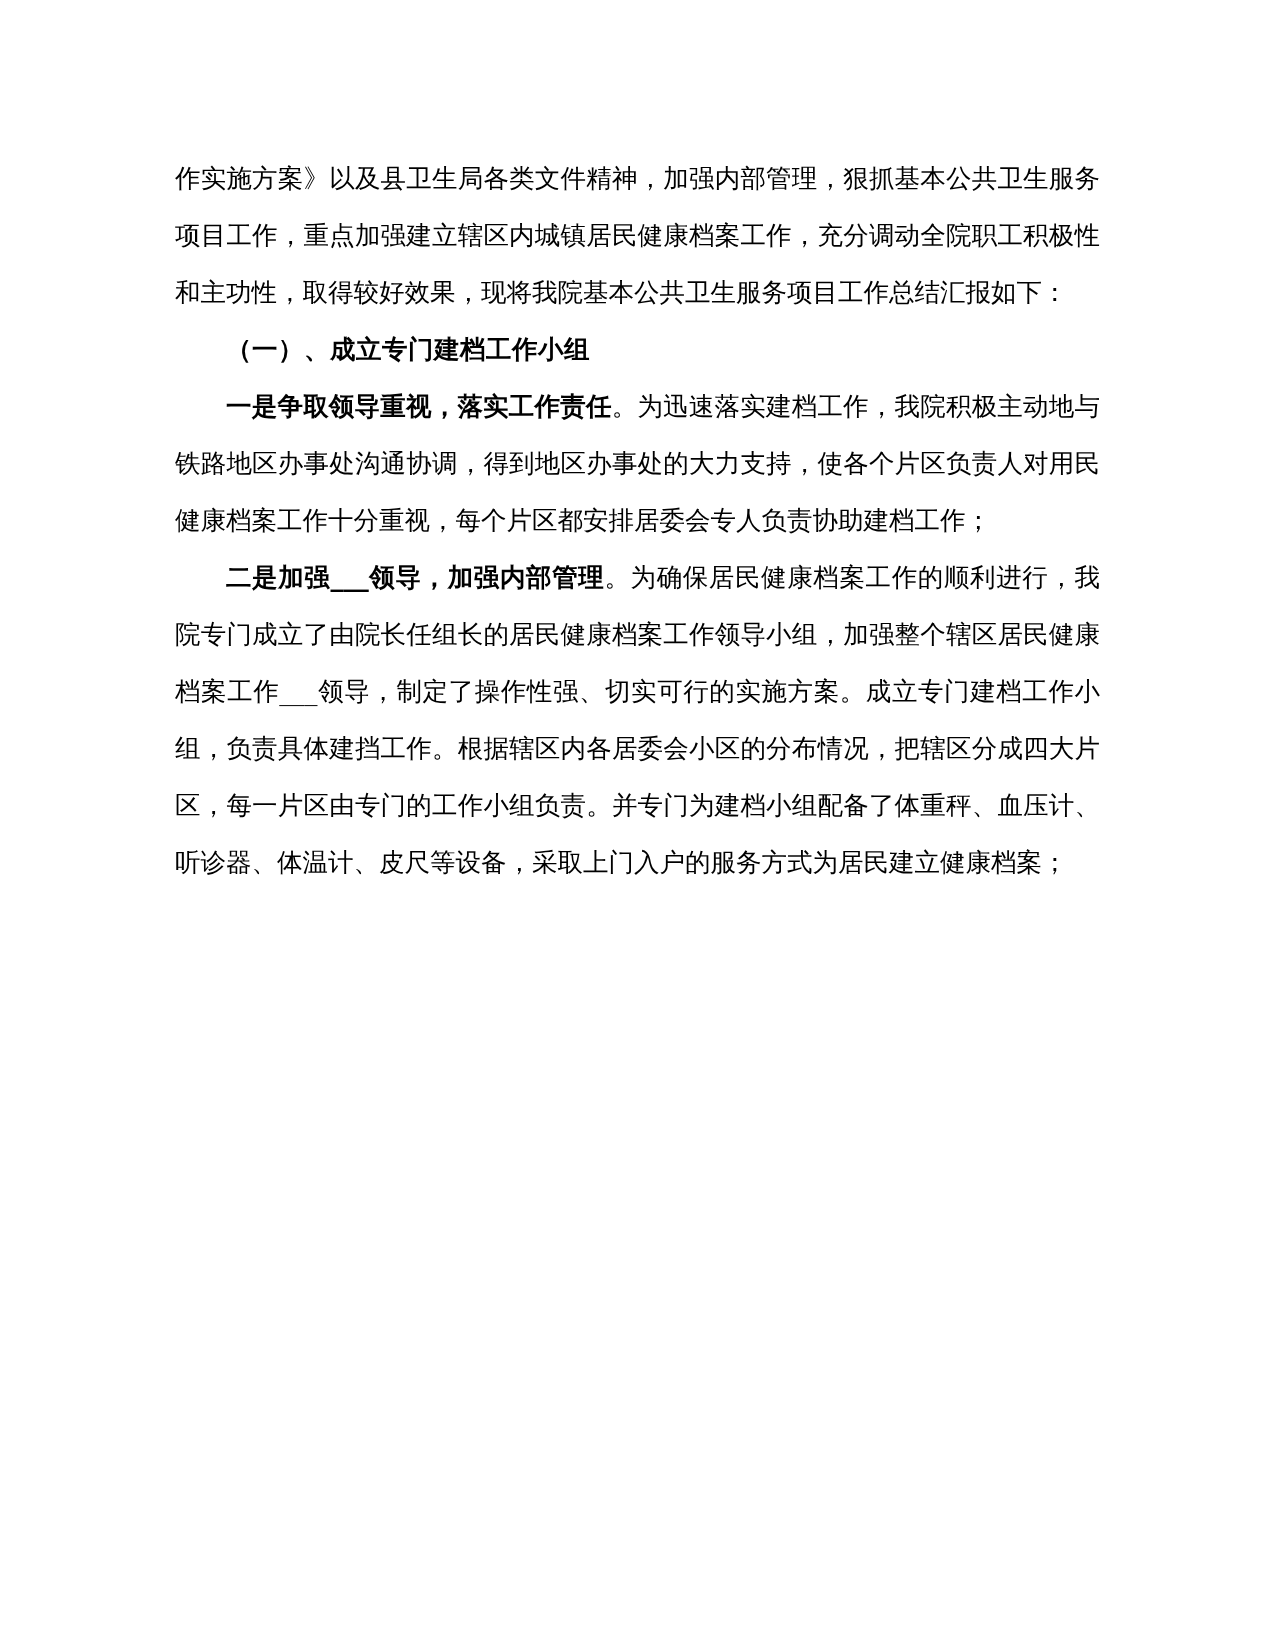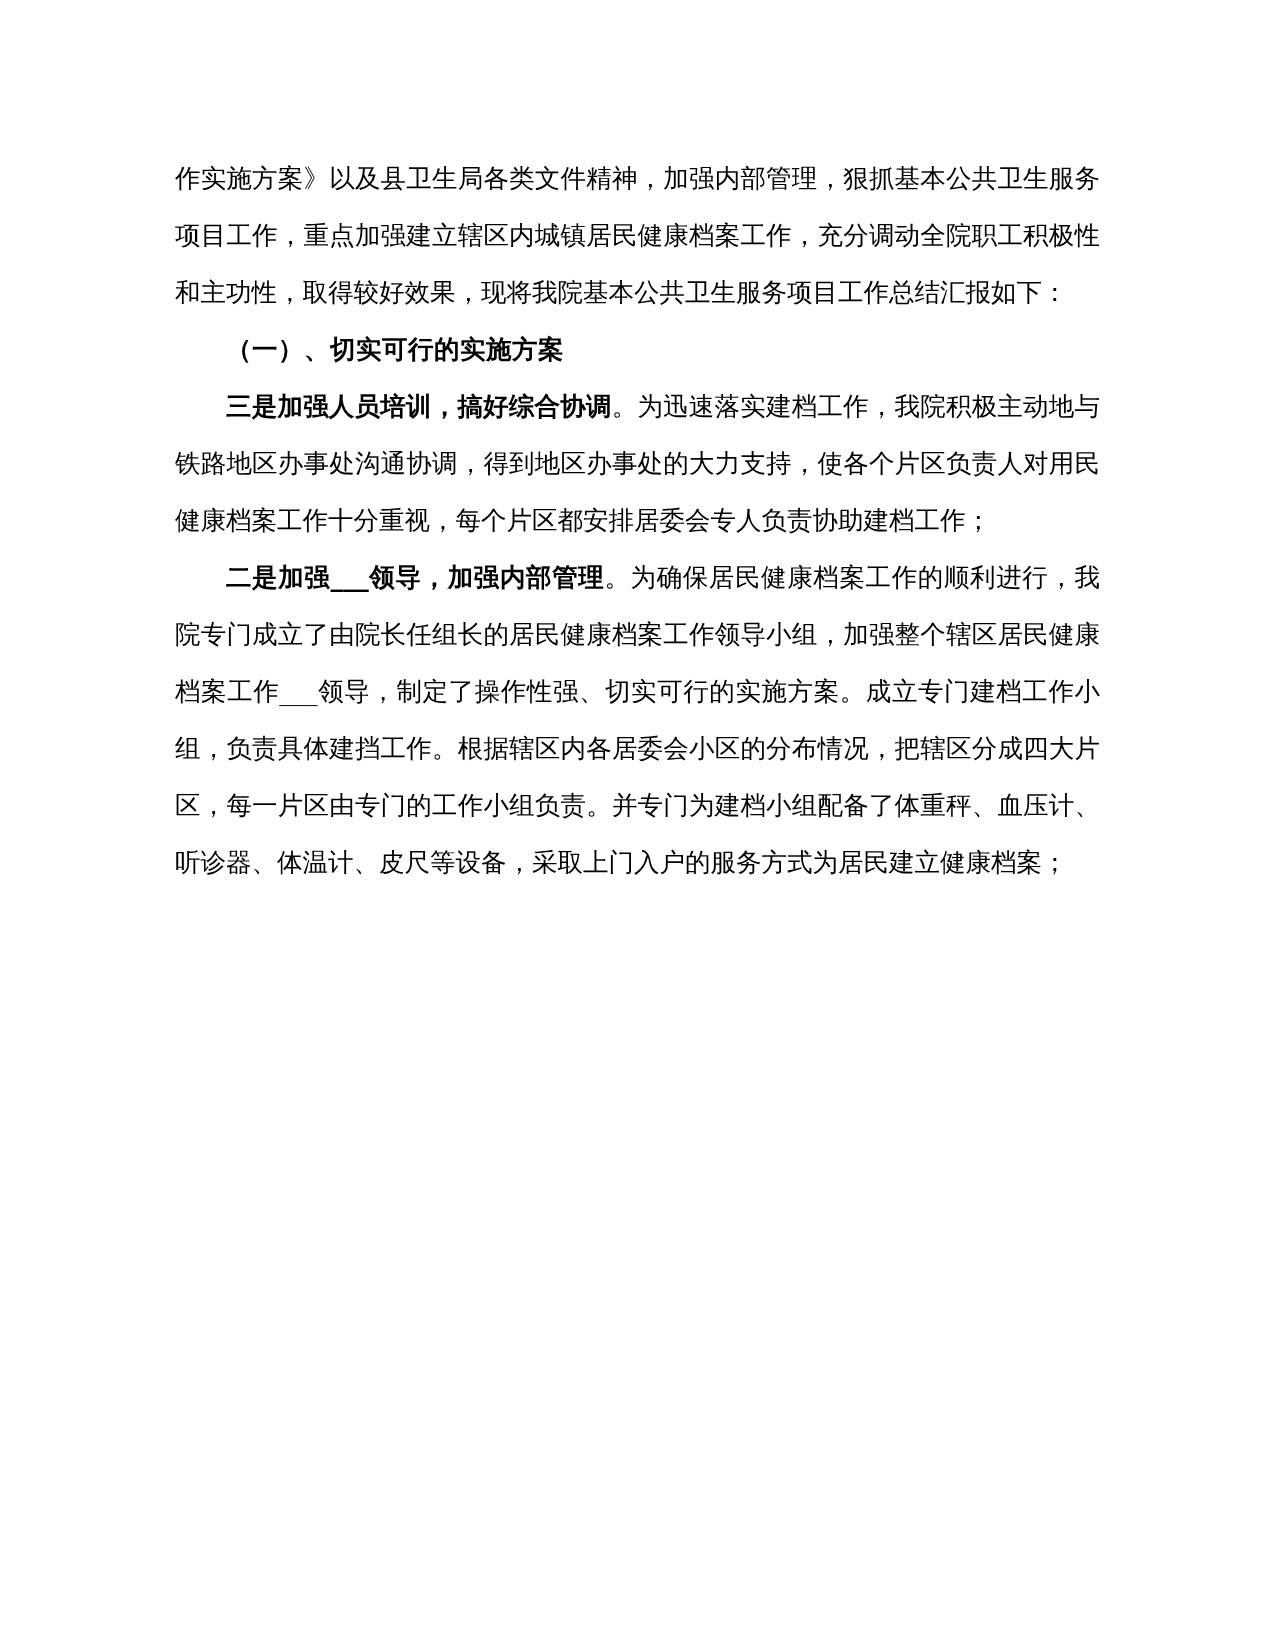--- a/index.html
+++ b/index.html
@@ -57,23 +57,23 @@
 </style>
 </head>
 <body>
 
 <div class="page">
   <div class="doc-body">
 
     <p class="para">作实施方案》以及县卫生局各类文件精神，加强内部管理，狠抓基本公共卫生服务项目工作，重点加强建立辖区内城镇居民健康档案工作，充分调动全院职工积极性和主功性，取得较好效果，现将我院基本公共卫生服务项目工作总结汇报如下：</p>
 
 
-    <p class="subheading">（一）、切实可行的实施方案</p>
+    <p class="subheading">（一）、成立专门建档工作小组</p>
 
 
 
-    <p class="indent2"><span class="lead">三是加强人员培训，搞好综合协调</span><span>。为迅速落实建档工作，我院积极主动地与铁路地区办事处沟通协调，得到地区办事处的大力支持，使各个片区负责人对用民健康档案工作十分重视，每个片区都安排居委会专人负责协助建档工作；</span></p>
+    <p class="indent2"><span class="lead">一是争取领导重视，落实工作责任</span><span>。为迅速落实建档工作，我院积极主动地与铁路地区办事处沟通协调，得到地区办事处的大力支持，使各个片区负责人对用民健康档案工作十分重视，每个片区都安排居委会专人负责协助建档工作；</span></p>
 
     <p class="indent2"><span class="lead">二是加强___领导，加强内部管理</span><span>。为确保居民健康档案工作的顺利进行，我院专门成立了由院长任组长的居民健康档案工作领导小组，加强整个辖区居民健康档案工作___领导，制定了操作性强、切实可行的实施方案。成立专门建档工作小组，负责具体建挡工作。根据辖区内各居委会小区的分布情况，把辖区分成四大片区，每一片区由专门的工作小组负责。并专门为建档小组配备了体重秤、血压计、听诊器、体温计、皮尺等设备，采取上门入户的服务方式为居民建立健康档案；</span></p>
 
 
   </div>
 </div>
 
 </body></html>

